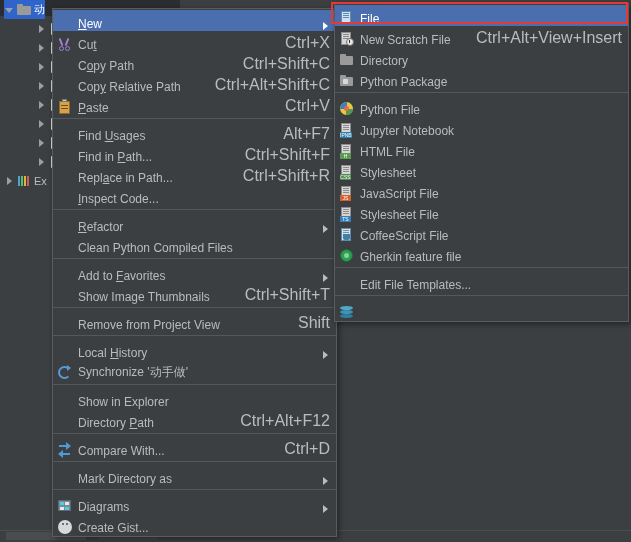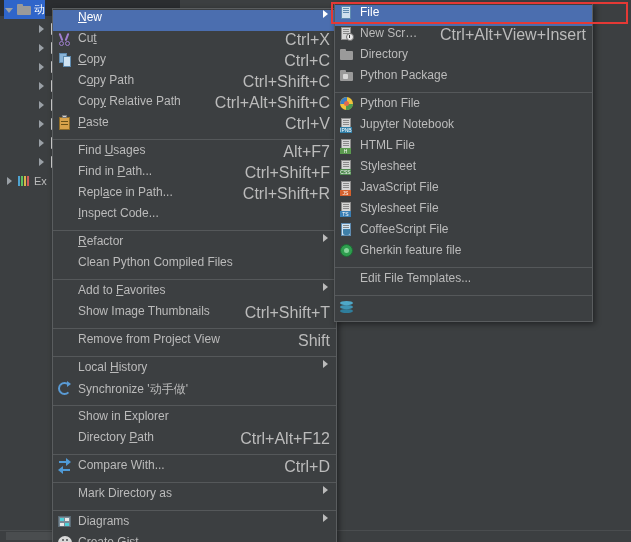--- a/index.html
+++ b/index.html
@@ -101,25 +101,25 @@
 
   
   .menu {
     position: absolute;
     background: #3c3f41;
     border: 1px solid #5a5d5f;
     box-shadow: 2px 2px 6px rgba(0,0,0,.45);
     padding: 1px 0;
   }
   #context-menu { left: 52px; top: 8px; width: 285px; }
-  #new-submenu  { left: 334px; top: 3px; width: 259px; }
+  #new-submenu  { left: 334px; top: 3px; width: 295px; }
 
   .mi {
     position: relative;
-    display: flex; align-items: flex-start;
+    display: flex; align-items: flex-end;
     height: 21px;
     padding: 0 6px 0 4px;
     color: #bbbbbb;
     font-size: 12px;
     white-space: nowrap;
     cursor: default;
   }
   .mi.highlight { background:#4b6eaf; color:#ffffff; }
   .mi .mi-icon {
     width: 16px; height: 16px; margin-right: 5px;
@@ -331,28 +331,20 @@
         <span class="mi-icon i-cut">
           <i class="g g1"></i>
           <i class="g g2"></i>
           <i class="g g3"></i>
           <i class="g g4"></i>
         </span>
         <span class="mi-label">Cu<span class="mnem">t</span></span>
         <span class="mi-accel">Ctrl+X</span>
       </div>
       <div class="mi">
-        <span class="mi-icon i-copy">
-          <i class="g g1"></i>
-          <i class="g g2"></i>
-        </span>
-        <span class="mi-label"><span class="mnem">C</span>opy</span>
-        <span class="mi-accel">Ctrl+C</span>
-      </div>
-      <div class="mi">
         <span class="mi-icon"></span>
         <span class="mi-label">C<span class="mnem">o</span>py Path</span>
         <span class="mi-accel">Ctrl+Shift+C</span>
       </div>
       <div class="mi">
         <span class="mi-icon"></span>
         <span class="mi-label">Cop<span class="mnem">y</span> Relative Path</span>
         <span class="mi-accel">Ctrl+Alt+Shift+C</span>
       </div>
       <div class="mi">

